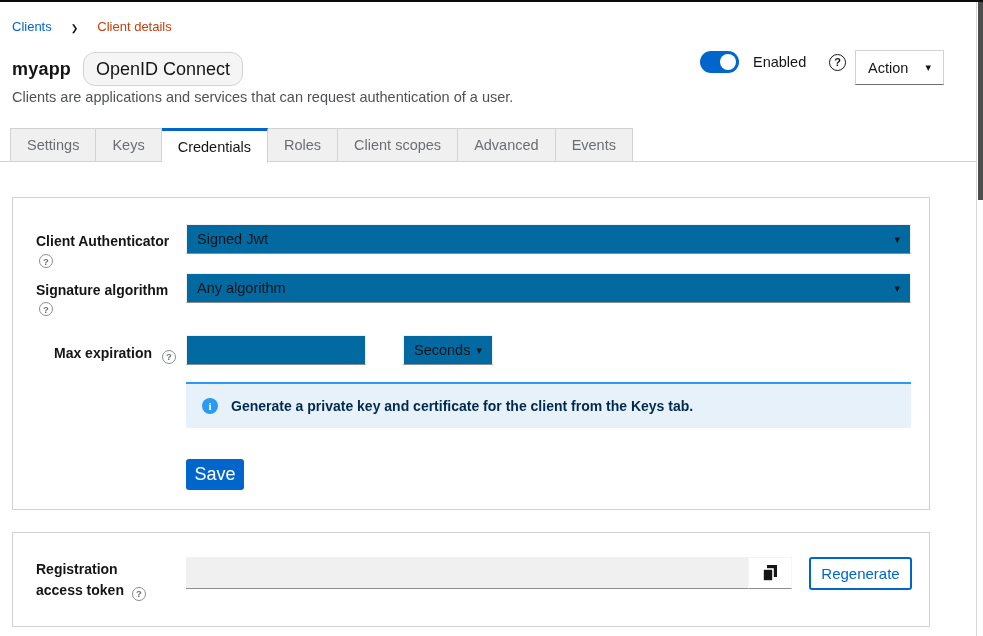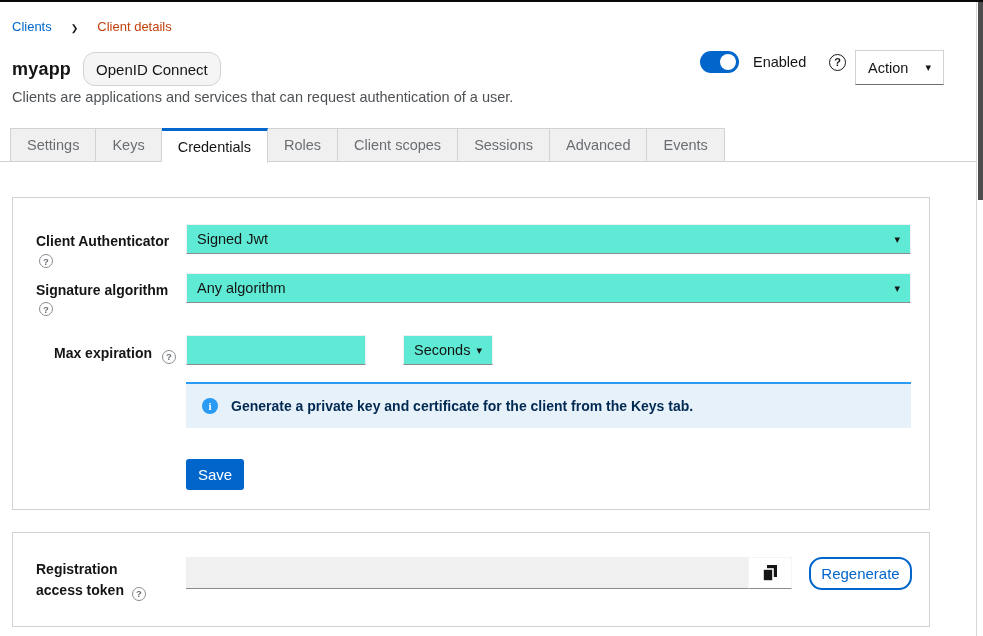--- a/index.html
+++ b/index.html
@@ -14,21 +14,21 @@
 
   
   .breadcrumb { position:absolute; left:12px; top:19px; display:flex; align-items:center; gap:19px; font-size:13px; }
   .breadcrumb a { color:#0066cc; text-decoration:none; cursor:pointer; }
   .crumb-sep { font-size:9px; color:#151515; transform:translateY(0.5px); }
   .crumb-current { color:#c2410c; }
 
   
   .title-row { position:absolute; left:12px; top:52px; display:flex; align-items:center; gap:12px; }
   .page-title { font-size:18px; font-weight:700; letter-spacing:0.2px; }
-  .protocol-badge { display:inline-flex; align-items:center; height:23px; padding:16px 12px; background:#f5f5f5; border:1px solid #d2d2d2; border-radius:12px; font-size:15px; color:#151515; }
+  .protocol-badge { display:inline-flex; align-items:center; height:23px; padding:16px 12px; background:#f5f5f5; border:1px solid #d2d2d2; border-radius:12px; font-size:18px; color:#151515; }
   .page-desc { position:absolute; left:12px; top:89px; font-size:14.5px; color:#4f5255; }
 
   .header-controls { position:absolute; left:700px; top:50px; display:flex; align-items:center; height:24px; }
   .toggle { position:relative; width:39px; height:22px; border-radius:11px; background:#0066cc; cursor:pointer; flex:none; }
   .toggle-knob { position:absolute; top:3px; right:3px; width:16px; height:16px; border-radius:50%; background:#fff; }
   .toggle-label { margin-left:14px; font-size:14.5px; color:#151515; }
   .help-icon-lg { margin-left:23px; width:17px; height:17px; border:1.6px solid #151515; border-radius:50%; display:inline-flex; align-items:center; justify-content:center; font-size:11px; font-weight:700; color:#151515; cursor:pointer; }
   .action-dropdown { position:absolute; left:855px; top:50px; width:89px; height:35px; background:#fff; border:1px solid #d2d2d2; border-bottom-color:#6a6e73; display:flex; align-items:center; justify-content:space-between; padding:8px 12px; font-size:14.5px; cursor:pointer; }
   .caret { font-size:11px; color:#151515; line-height:1; }
 
@@ -42,43 +42,43 @@
   
   .card { position:absolute; left:12px; width:918px; background:#fff; border:1px solid #d2d2d2; }
   .card-credentials { top:197px; height:313px; }
   .card-registration { top:532px; height:95px; }
 
   .form-label { position:absolute; left:23px; font-size:14px; font-weight:600; color:#151515; line-height:21px; }
   .help-icon-sm { display:inline-flex; width:14px; height:14px; border:1px solid #8a8d90; border-radius:50%; align-items:center; justify-content:center; font-size:9.5px; font-weight:700; color:#6a6e73; cursor:pointer; vertical-align:-2px; }
   .help-below { position:absolute; left:26px; }
 
   .select-control, .text-input, .unit-dropdown {
-    position:absolute; left:173px; height:30px; background:#5eead4;
+    position:absolute; left:173px; height:30px; background:#0369a1;
     border:1px solid #f0f0f0; border-bottom:1px solid #8a8d90;
     display:flex; align-items:center; justify-content:space-between;
     padding:0 10px; font-size:14.5px; color:#151515; cursor:pointer;
   }
   .select-control { width:725px; }
   .text-input { width:180px; cursor:text; }
   .text-input input { border:none; outline:none; width:100%; font-size:14.5px; font-family:inherit; background:transparent; }
   .unit-dropdown { left:366px; width:90px;margin-left:24px; }
 
   .inline-alert { position:absolute; left:173px; top:184px; width:725px; height:46px; background:#e7f1fa; border-top:2px solid #2b9af3; display:flex; align-items:center; padding:0 16px; gap:13px; }
   .info-icon { flex:none; width:16px; height:16px; border-radius:50%; background:#2b9af3; color:#fff; font-size:11px; font-weight:700; display:flex; align-items:center; justify-content:center; font-family:"Liberation Serif", serif; }
   .alert-text { font-size:14px; font-weight:600; color:#002952; }
 
-  .save-button { position:absolute; left:173px; top:261px; width:58px; height:31px; background:#0066cc; color:#fff; border:none; border-radius:3px; font-size:15px; font-family:inherit; cursor:pointer; }
+  .save-button { position:absolute; left:173px; top:261px; width:58px; height:31px; background:#0066cc; color:#fff; border:none; border-radius:3px; font-size:18px; font-family:inherit; cursor:pointer; }
 
   
   .reg-label { top:26px; width:122px; }
   .input-group { position:absolute; left:173px; top:24px; display:flex; height:32px; }
   .token-input { width:562px; background:#f0f0f0; border-bottom:1px solid #8a8d90; }
   .token-input input { width:100%; height:100%; border:none; outline:none; background:transparent; font-family:inherit; }
   .copy-button { width:44px; background:#fff; border:1px solid #f5f5f5; border-bottom:1px solid #8a8d90; display:flex; align-items:center; justify-content:center; cursor:pointer; }
-  .regenerate-button { position:absolute; left:796px; top:24px; width:103px; height:33px; background:#fff; border:2px solid #0066cc; border-radius:13px; color:#0066cc; font-size:15px; font-family:inherit; cursor:pointer; }
+  .regenerate-button { position:absolute; left:796px; top:24px; width:103px; height:33px; background:#fff; border:2px solid #0066cc; border-radius:3px; color:#0066cc; font-size:15px; font-family:inherit; cursor:pointer; }
 </style>
 </head>
 <body>
 
 <div class="page">
   <div class="top-edge"></div>
 
   <nav class="breadcrumb">
     <a>Clients</a>
     <span class="crumb-sep">❯</span>
@@ -103,21 +103,20 @@
     <span class="caret">▾</span>
   </div>
 
   <div class="tabs-underline"></div>
   <div class="tabs">
     <div class="tab">Settings</div>
     <div class="tab">Keys</div>
     <div class="tab active">Credentials</div>
     <div class="tab">Roles</div>
     <div class="tab">Client scopes</div>
-    <div class="tab">Sessions</div>
     <div class="tab">Advanced</div>
     <div class="tab">Events</div>
   </div>
 
   <section class="card card-credentials">
     <label class="form-label" style="top:33px;">Client Authenticator</label>
     <span class="help-icon-sm help-below" style="top:56px;">?</span>
     <div class="select-control" style="top:26px;">
       <span>Signed Jwt</span>
       <span class="caret">▾</span>

